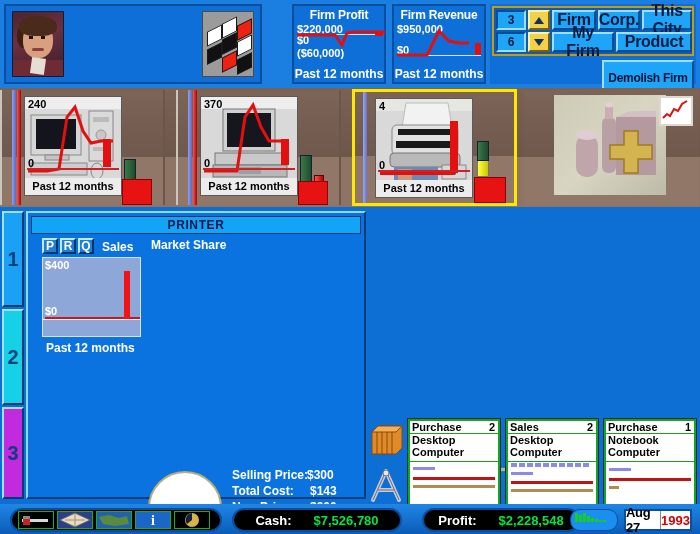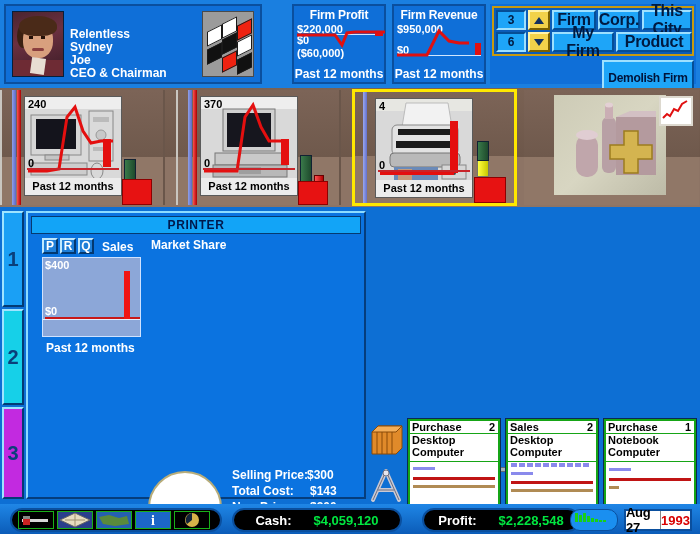--- a/index.html
+++ b/index.html
@@ -203,26 +203,20 @@
       <div class="portrait">
         <div class="suit"></div>
           <div class="hair2"></div>
           <div class="face"></div>
         <div class="hair"></div>
           <div class="collar"></div>
         <div class="eye eyeL"></div>
           <div class="eye eyeR"></div>
           <div class="mouth"></div>
       </div>
-      <div class="ceo-lines">
-        <div>Relentless</div>
-        <div>Sydney</div>
-        <div>Joe</div>
-        <div>CEO &amp; Chairman</div>
-      </div>
       <div class="logo-box">
         <div class="cube" style="left:4px;  top:16px; background:#ffffff;"></div>
         <div class="cube" style="left:19px; top:24px; background:#111111;"></div>
         <div class="cube" style="left:34px; top:10px; background:#ee2211;"></div>
         <div class="cube" style="left:19px; top:8px;  background:#ffffff;"></div>
         <div class="cube" style="left:34px; top:26px; background:#ffffff;"></div>
         <div class="cube" style="left:4px;  top:34px; background:#111111;"></div>
         <div class="cube" style="left:19px; top:42px; background:#ee2211;"></div>
         <div class="cube" style="left:34px; top:44px; background:#111111;"></div>
       </div>
@@ -560,21 +554,21 @@
         <svg width="34" height="16">
             <rect width="34" height="16" fill="#000"></rect>
             <circle cx="17" cy="8" r="7" fill="#d8b24a"></circle>
             <path d="M17,8 L17,1 A7,7 0 0,0 12,12 Z" fill="#11223a"></path>
           </svg>
       </div>
     </div>
 
     <div class="money" style="left:232px; width:170px;">
       <span class="k">Cash:</span>
-      <span class="v">$4,059,120</span>
+      <span class="v">$7,526,780</span>
     </div>
     <div class="money" style="left:422px; width:158px;">
       <span class="k">Profit:</span>
       <span class="v">$2,228,548</span>
     </div>
 
     <div class="graphbtn">
       <svg width="46" height="20">
         <g fill="#18d018">
           <rect x="4" y="3" width="3" height="9"></rect>

